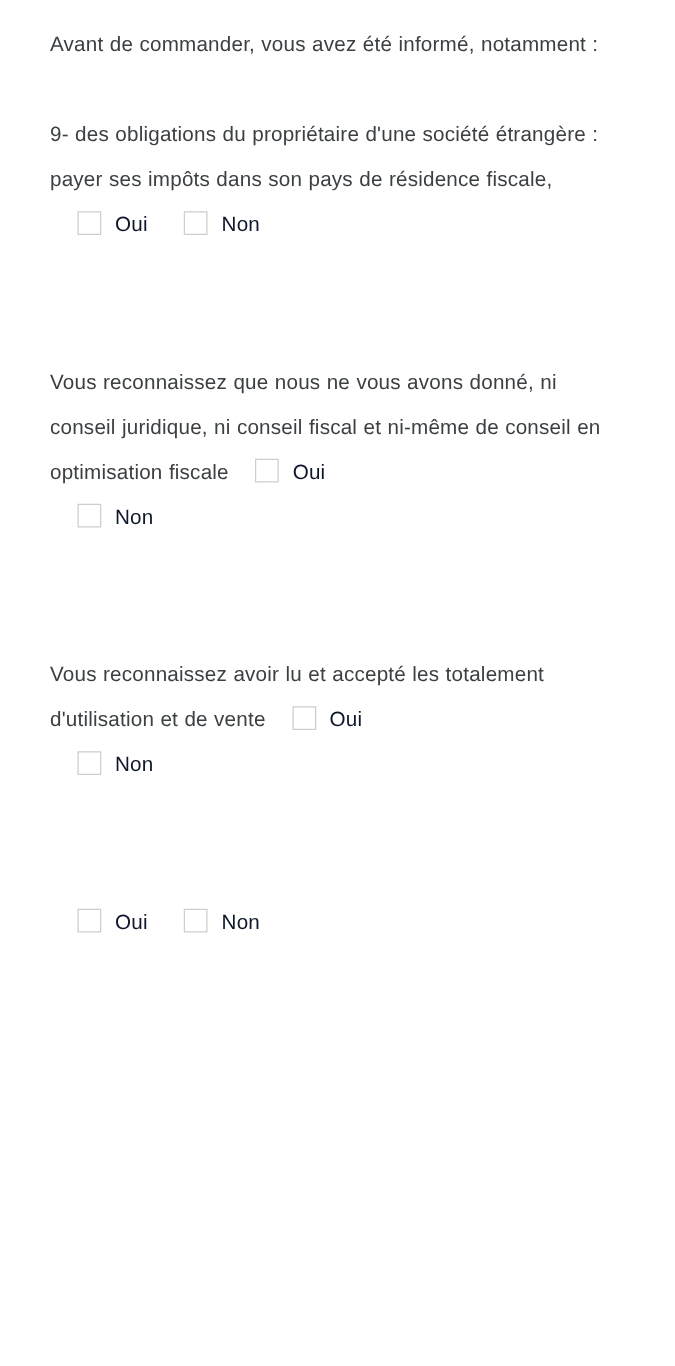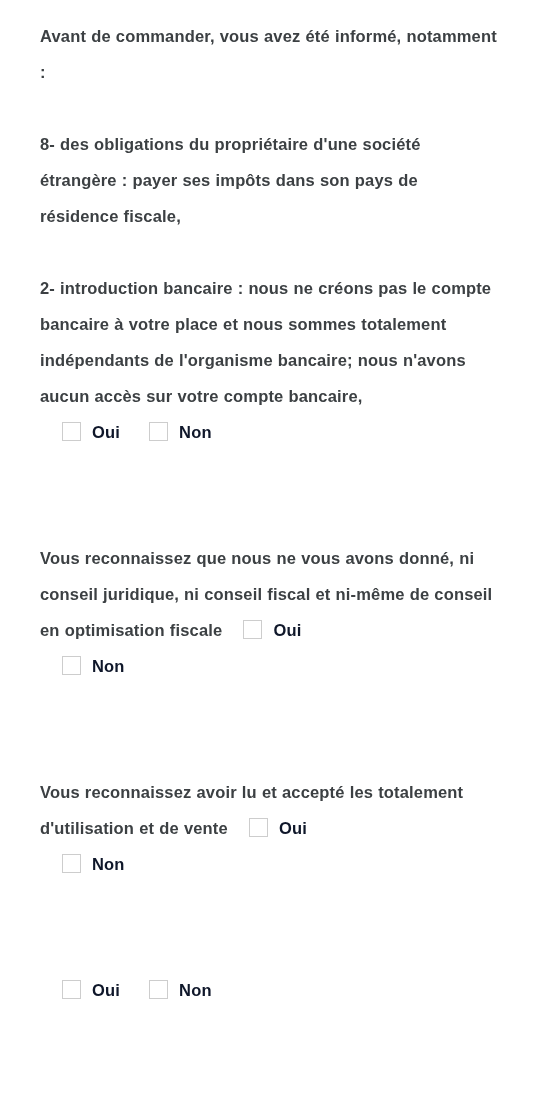--- a/index.html
+++ b/index.html
@@ -25,21 +25,20 @@
     background: #ffffff;
   }
 
   
   .q-block {
     font-size: 16.5px;
     line-height: 36px;
     color: #3c4043;
     letter-spacing: 0.01em;
     word-spacing: 0.02em;
-    font-weight: bold;
   }
 
   .q-block.gap-after {
     margin-bottom: 90px;
   }
 
   .para {
     margin: 0;
     font-size: 16.5px;
     line-height: 36px;
@@ -100,23 +99,22 @@
 </style>
 </head>
 <body>
 
 <div class="form-page">
 
   <div class="q-block gap-after">
 
     <p class="para">Avant de commander, vous avez été informé, notamment :</p>
 
-    <p class="para">8- des obligations du propriétaire d'une société étrangère : payer ses impôts dans son pays de résidence fiscale,</p>
+    <p class="para">9- des obligations du propriétaire d'une société étrangère : payer ses impôts dans son pays de résidence fiscale,</p>
 
-    <p class="para">2- introduction bancaire : nous ne créons pas le compte bancaire à votre place et nous sommes totalement indépendants de l'organisme bancaire; nous n'avons aucun accès sur votre compte bancaire,</p>
 
     <div class="opt-row">
       <span class="option">
         <span class="cbox"></span><span class="opt-label">Oui</span>
       </span><span class="option">
         <span class="cbox"></span><span class="opt-label">Non</span>
       </span>
     </div>
   </div>
 

